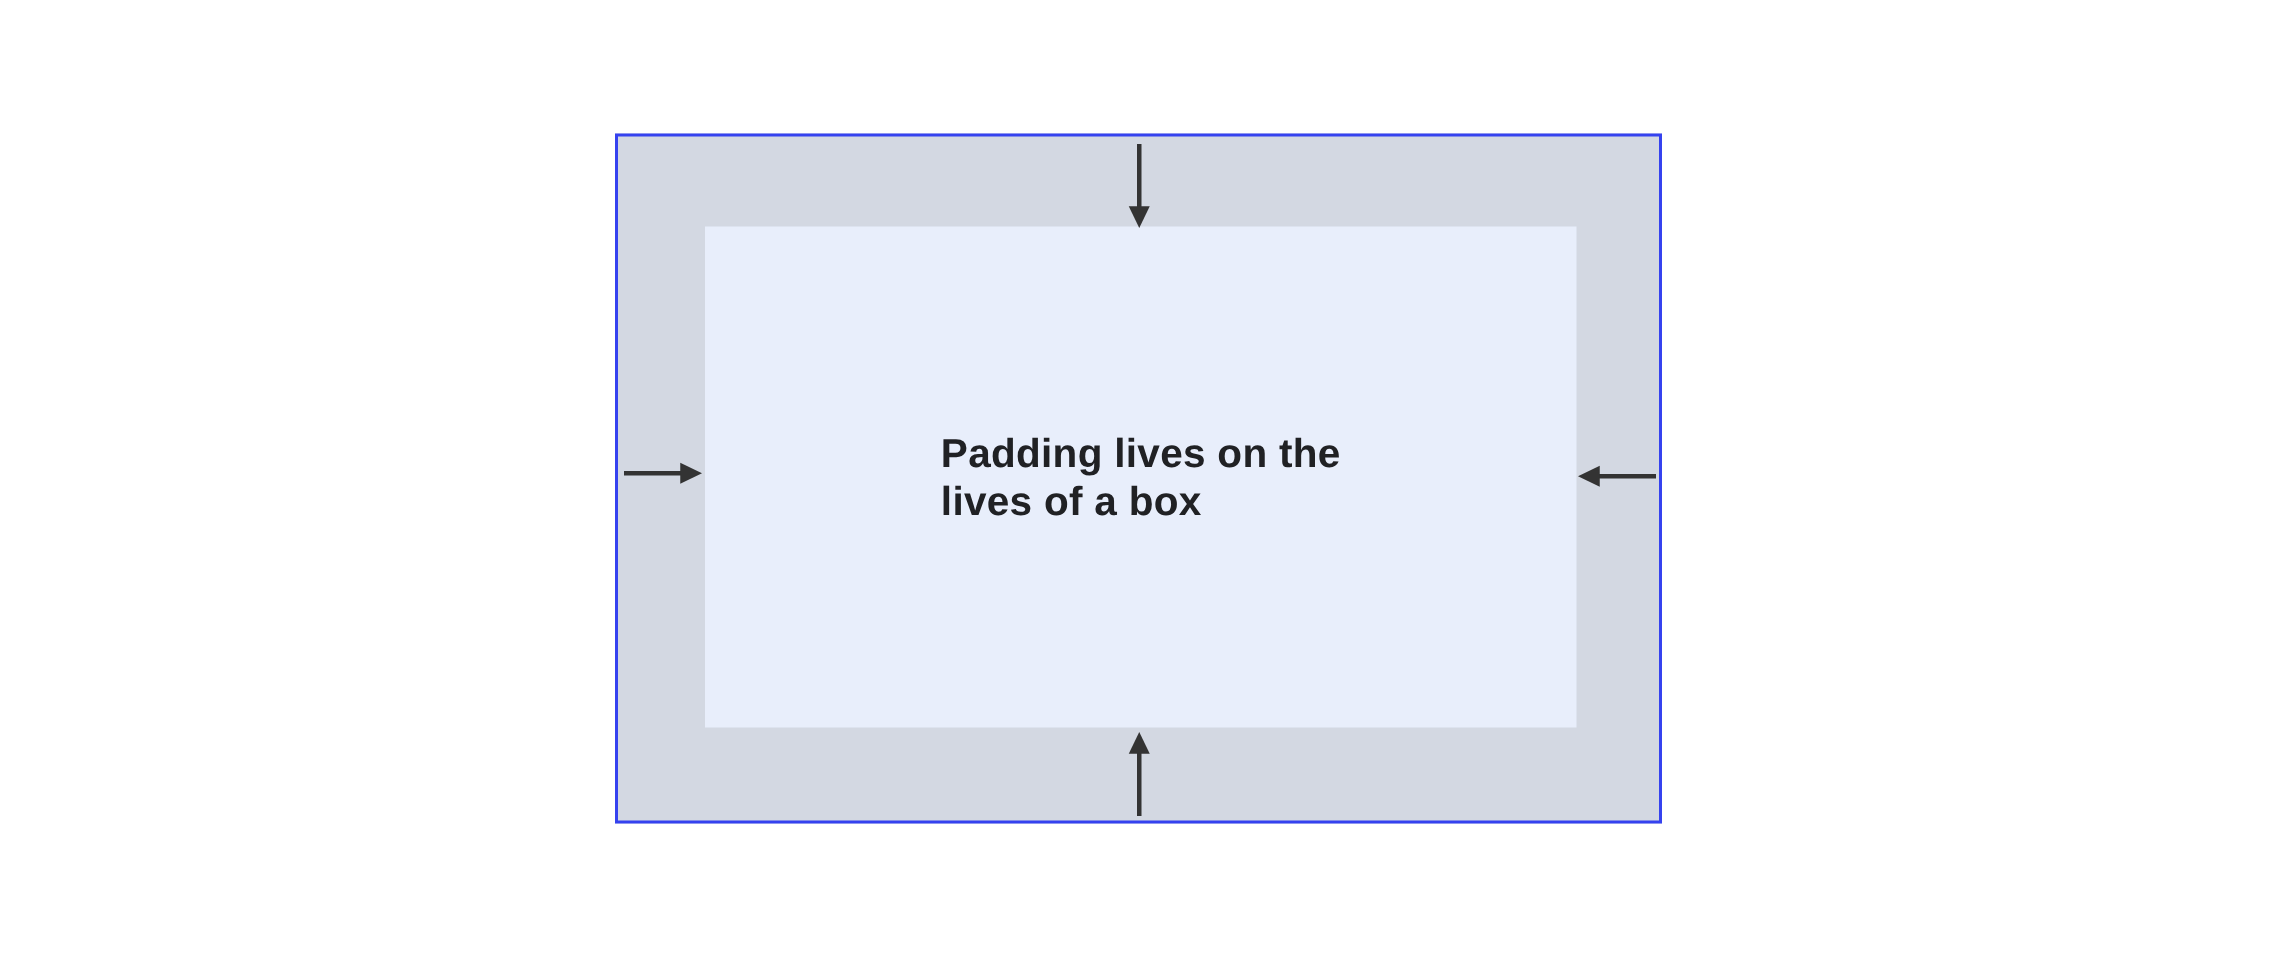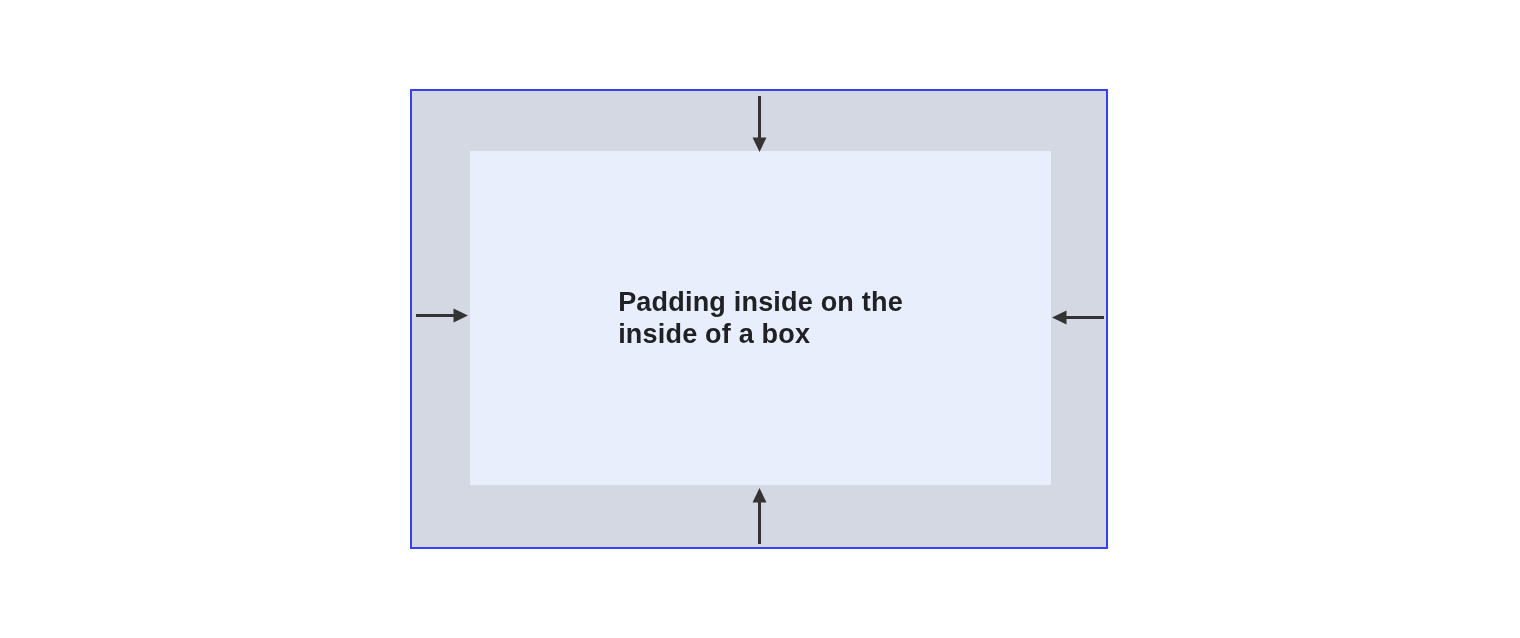--- a/index.html
+++ b/index.html
@@ -59,22 +59,22 @@
 </style>
 </head>
 <body>
 
 <div class="stage">
 
   <div class="outer-box"></div>
 
   <div class="content-box">
     <div class="content-label">
-      <span>Padding inside on the</span>
-      <span>inside of a box</span>
+      <span>Padding lives on the</span>
+      <span>lives of a box</span>
     </div>
   </div>
 
   <div class="arrow arrow-top">
     <svg width="19" height="56" viewBox="0 0 19 56">
       <line x1="9.5" y1="0" x2="9.5" y2="43"></line>
       <polygon points="9.5,56 2.5,41.5 16.5,41.5"></polygon>
     </svg>
   </div>
 

